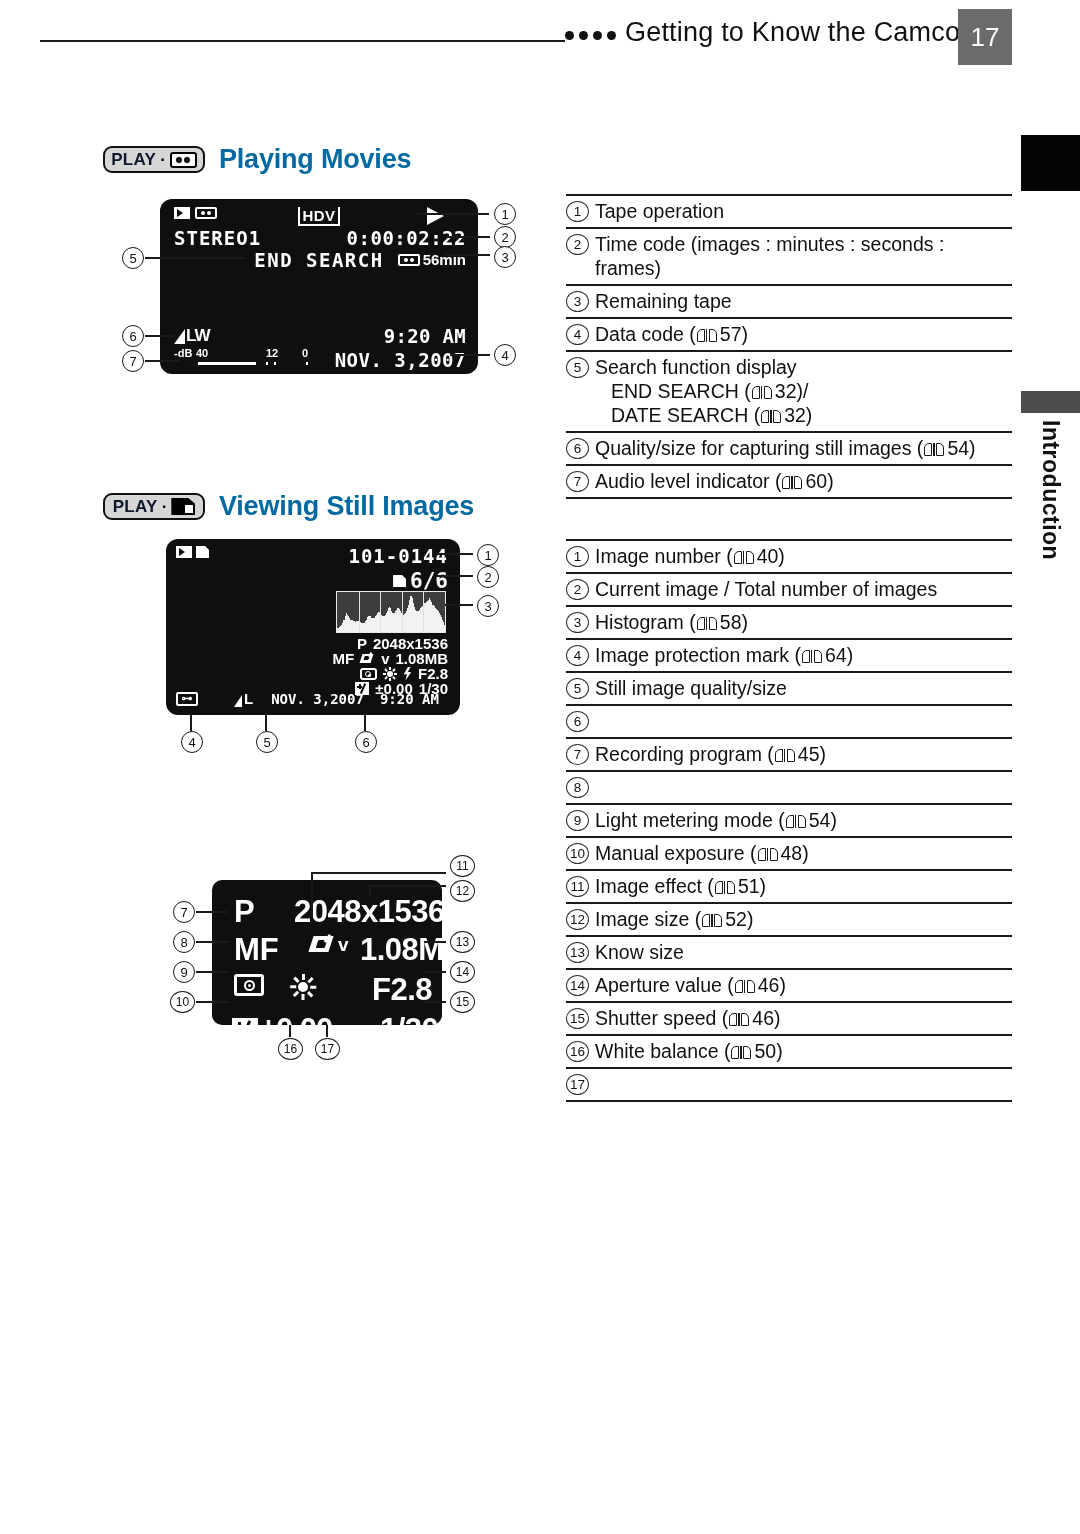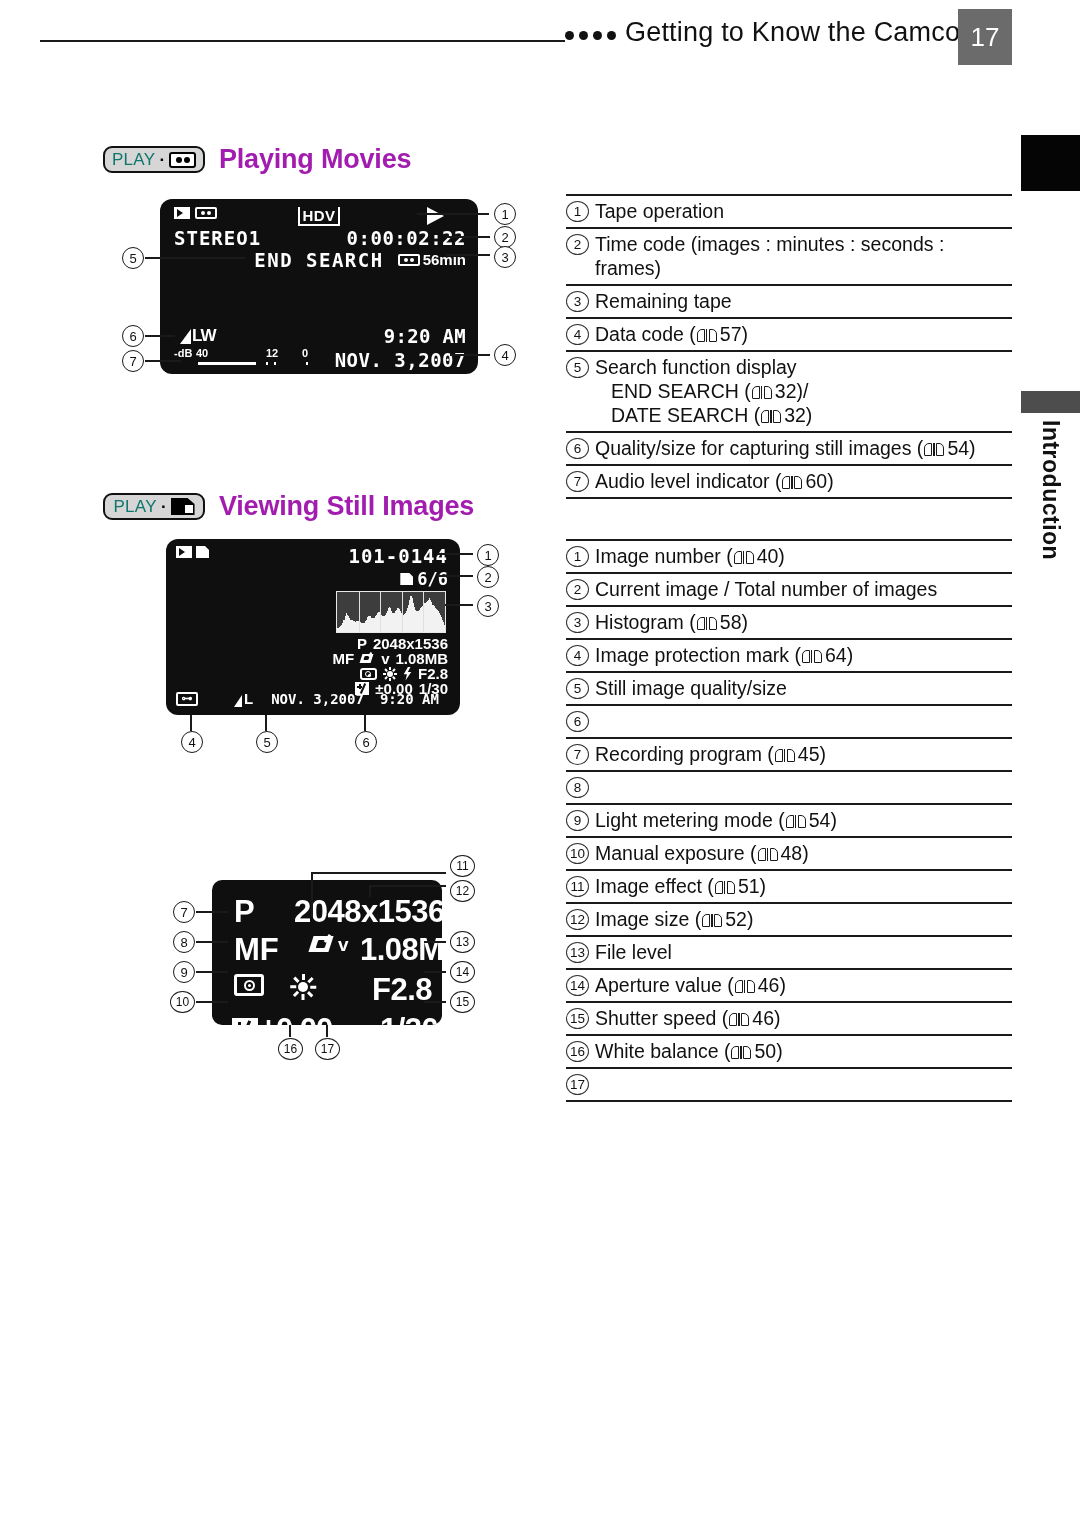--- a/index.html
+++ b/index.html
@@ -44,35 +44,35 @@
 
   
   .sec-head{position:absolute;display:flex;align-items:center;gap:14px;}
   .play-badge{
     width:102px;height:27px;
     border:2px solid #111;border-radius:9px;
     background:#d6d6d6;
     display:flex;align-items:center;justify-content:center;gap:3px;
     box-sizing:border-box;
   }
-  .play-badge .ptxt{font-size:17px;font-weight:normal;letter-spacing:.3px;color:#0f766e;line-height:1;}
+  .play-badge .ptxt{font-size:17px;font-weight:bold;letter-spacing:.3px;color:#0f172a;line-height:1;}
   .play-badge .pdot{font-size:17px;font-weight:bold;line-height:1;margin:0 1px;}
   .tape-glyph{
     width:27px;height:16px;border:2px solid #000;border-radius:3px;background:#fff;
     display:flex;align-items:center;justify-content:center;gap:2px;box-sizing:border-box;
   }
   .tape-glyph i{display:block;width:6px;height:6px;border-radius:50%;background:#000;}
   .card-glyph{position:relative;width:24px;height:17px;}
   .card-glyph .body{
     position:absolute;left:0;top:0;width:24px;height:17px;
     background:#000;
     clip-path:polygon(0 0,17px 0,24px 6px,24px 17px,0 17px);
   }
   .card-glyph .notch{position:absolute;right:2px;bottom:2px;width:8px;height:8px;background:#fff;}
-  .sec-title{font-size:27px;font-weight:bold;letter-spacing:-.2px;color:#a21caf;}
+  .sec-title{font-size:27px;font-weight:bold;letter-spacing:-.2px;color:#0369a1;}
 
   
   .lcd{
     position:absolute;background:#0f0f0f;border-radius:12px;
     color:#fff;overflow:hidden;
   }
   .lcd .row{position:absolute;white-space:nowrap;}
   .mono{font-family:"DejaVu Sans Mono", monospace;}
 
   #lcd1{left:160px;top:199px;width:318px;height:175px;}
@@ -86,38 +86,38 @@
   .tape-sm{width:22px;height:12px;border:2px solid #fff;border-radius:2px;display:flex;align-items:center;justify-content:center;gap:2px;box-sizing:border-box;}
   .tape-sm i{display:block;width:4px;height:4px;border-radius:50%;background:#fff;}
   #l1-hdv{left:0;top:8px;width:100%;text-align:center;font-size:15px;font-weight:bold;letter-spacing:.5px;}
   #l1-hdv span{border-left:2px solid #fff;border-right:2px solid #fff;border-bottom:2px solid #fff;padding:0 2px;}
   #l1-play{right:34px;top:8px;}
   .play-tri{width:0;height:0;border-left:17px solid #fff;border-top:9px solid transparent;border-bottom:9px solid transparent;}
   #l1-stereo{left:14px;top:28px;font-size:19px;letter-spacing:1px;font-weight:bold;}
   #l1-tc{right:12px;top:28px;font-size:19px;letter-spacing:.5px;font-weight:bold;}
   #l1-remain{right:12px;top:52px;font-size:15px;font-weight:bold;display:flex;align-items:center;gap:3px;}
   #l1-end{left:0;top:50px;width:100%;text-align:center;font-size:19px;letter-spacing:1.5px;font-weight:bold;}
-  #l1-qual{left:20px;top:128px;display:flex;align-items:flex-end;gap:1px;}
+  #l1-qual{left:14px;top:128px;display:flex;align-items:flex-end;gap:1px;}
   .q-tri{width:0;height:0;border-left:11px solid transparent;border-bottom:15px solid #fff;}
   #l1-qual .qt{font-size:17px;font-weight:bold;line-height:1;letter-spacing:-1px;}
   #l1-audio{left:14px;top:148px;font-size:11px;font-weight:bold;width:170px;}
   #l1-audio .scale{position:relative;height:12px;}
   #l1-audio .scale span{position:absolute;top:0;}
   #l1-audio .bars{position:relative;height:7px;margin-top:1px;}
   #l1-audio .bars .seg{position:absolute;top:2px;height:3px;background:#fff;}
   #l1-audio .bars .tick{position:absolute;top:2px;width:2px;height:3px;background:#fff;}
   #l1-time{right:12px;top:126px;font-size:19px;font-weight:bold;letter-spacing:.3px;}
   #l1-date{right:12px;top:150px;font-size:19px;font-weight:bold;letter-spacing:.5px;}
 
   
   #l2-icons{left:10px;top:7px;display:flex;align-items:center;gap:4px;}
   .card-sm{position:relative;width:13px;height:12px;}
   .card-sm .b{position:absolute;inset:0;background:#fff;clip-path:polygon(0 0,9px 0,13px 4px,13px 12px,0 12px);}
   #l2-imgnum{right:12px;top:6px;font-size:19px;font-weight:bold;letter-spacing:1px;}
-  #l2-count{right:12px;top:30px;font-size:17px;font-weight:bold;display:flex;align-items:center;gap:4px;}
+  #l2-count{right:12px;top:30px;font-size:21px;font-weight:bold;display:flex;align-items:center;gap:4px;}
   #l2-hist{right:14px;top:52px;width:108px;height:40px;border:1px solid #e8e8e8;background:#3d3d3d;overflow:hidden;}
   #l2-hist .grid{position:absolute;top:0;bottom:0;width:1px;background:#e0e0e0;}
   #l2-hist .bar{position:absolute;bottom:0;background:#f2f2f2;width:2px;}
   #l2-info{right:12px;top:97px;text-align:right;font-size:15px;font-weight:bold;line-height:15px;}
   #l2-info .ln{display:flex;justify-content:flex-end;align-items:center;gap:6px;white-space:nowrap;}
   #l2-bottom{left:10px;right:10px;bottom:8px;display:flex;align-items:center;font-size:15px;font-weight:bold;}
   .key-glyph{width:22px;height:14px;border:2px solid #fff;border-radius:2px;display:flex;align-items:center;justify-content:center;box-sizing:border-box;}
   .key-glyph .k{font-size:11px;line-height:1;color:#fff;}
 
   
@@ -655,21 +655,21 @@
     <div class="refrow">
       <span class="n">11</span>
       <span class="txt">Image effect (<span class="book"><i class="pg l"></i><i class="spine"></i><i class="pg r"></i></span><span>51</span>)</span>
     </div>
     <div class="refrow">
       <span class="n">12</span>
       <span class="txt">Image size (<span class="book"><i class="pg l"></i><i class="spine"></i><i class="pg r"></i></span><span>52</span>)</span>
     </div>
     <div class="refrow">
       <span class="n">13</span>
-      <span class="txt">File level</span>
+      <span class="txt">Know size</span>
     </div>
     <div class="refrow">
       <span class="n">14</span>
       <span class="txt">Aperture value (<span class="book"><i class="pg l"></i><i class="spine"></i><i class="pg r"></i></span><span>46</span>)</span>
     </div>
     <div class="refrow">
       <span class="n">15</span>
       <span class="txt">Shutter speed (<span class="book"><i class="pg l"></i><i class="spine"></i><i class="pg r"></i></span><span>46</span>)</span>
     </div>
     <div class="refrow">

